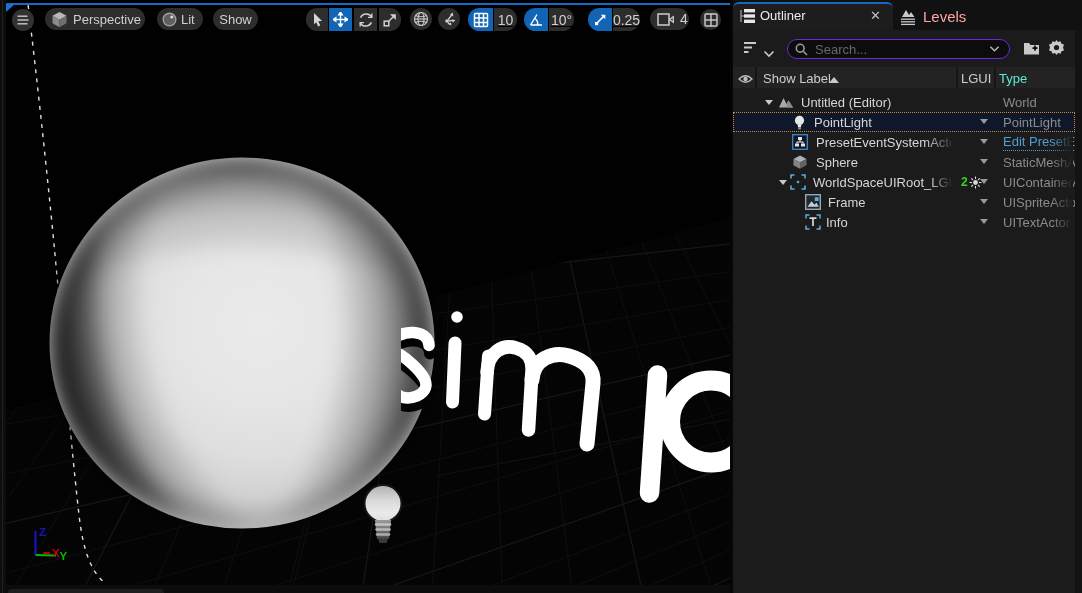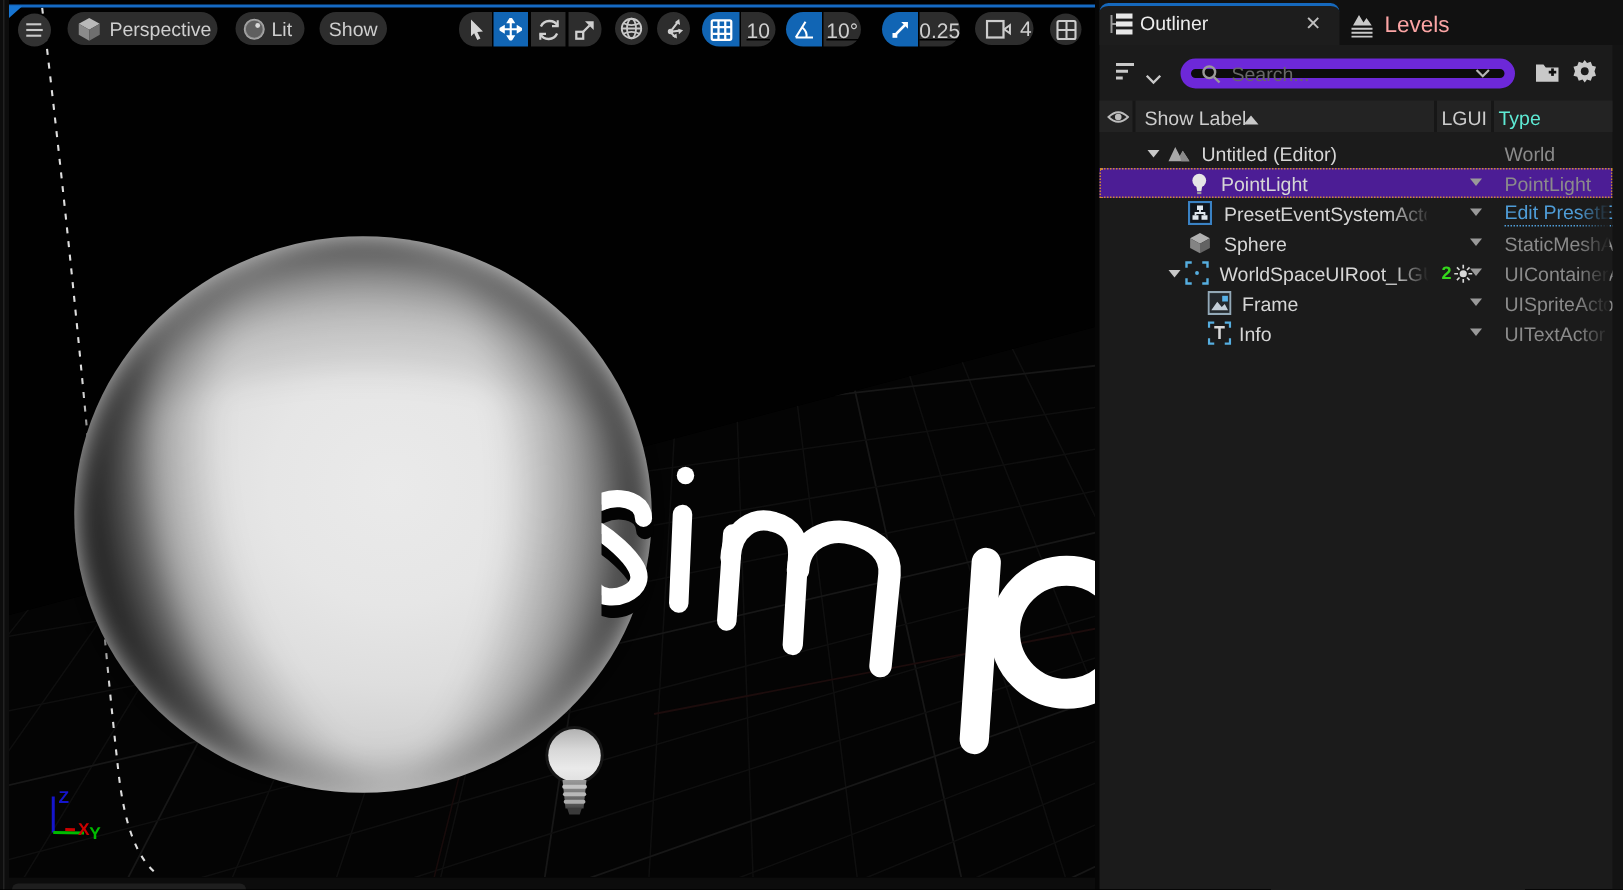--- a/index.html
+++ b/index.html
@@ -358,21 +358,21 @@
     <rect x="1" y="1" width="12" height="2" fill="#c9c9c9"></rect>
     <rect x="1" y="5.5" width="8" height="2" fill="#c9c9c9"></rect>
     <rect x="1" y="10" width="4.5" height="2" fill="#c9c9c9"></rect>
   </svg>
 </div>
 <div class="abs" style="left:763px;top:44px;z-index:6">
   <svg width="12" height="8" viewBox="0 0 12 8" fill="none" stroke="#c9c9c9" stroke-width="1.6">
         <path d="M1.5,1.5 L6,6 L10.5,1.5"></path>
       </svg>
 </div>
-<div class="abs" style="left:787px;top:39px;width:223px;height:20px;background:#0c0c0c;border:7px solid #6d28d9;border-radius:10px;z-index:6;display:flex;align-items:center">
+<div class="abs" style="left:787px;top:39px;width:223px;height:20px;background:#0c0c0c;border:1px solid #6d28d9;border-radius:10px;z-index:6;display:flex;align-items:center">
   <svg width="13" height="13" viewBox="0 0 13 13" fill="none" stroke="#9a9a9a" stroke-width="1.6" style="margin-left:7px">
     <circle cx="5.2" cy="5.2" r="3.9"></circle>
         <line x1="8.2" y1="8.2" x2="12" y2="12"></line>
   </svg>
   <span style="color:#686868;font-size:13px;margin-left:7px">Search...</span>
   <svg width="11" height="8" viewBox="0 0 12 8" fill="none" stroke="#b5b5b5" stroke-width="1.6" style="margin-left:auto;margin-right:9px">
         <path d="M1.5,1.5 L6,6 L10.5,1.5"></path>
       </svg>
 </div>
 <div class="abs" style="left:1023px;top:40px;z-index:6">
@@ -406,21 +406,21 @@
 
 <div class="row" style="top:92px">
   <div class="exp" style="margin-left:32px"></div>
   <svg width="16" height="14" viewBox="0 0 16 14" style="margin-left:5px">
     <path d="M1,12.5 L5.5,3 L8.6,9 L10.5,5.5 L15,12.5 Z" fill="#a8a8a8"></path>
         <path d="M8.6,9 L10.5,5.5 L15,12.5 L9.5,12.5 Z" fill="#8a8a8a"></path>
   </svg>
   <span class="nm" style="margin-left:7px">Untitled (Editor)</span>
   <span class="ty">World</span>
 </div>
-<div class="row" style="top:112px;background:#4c1d95;outline:1px dotted #cf8a33;outline-offset:-1px">
+<div class="row" style="top:112px;background:#0f172a;outline:1px dotted #cf8a33;outline-offset:-1px">
   <svg width="13" height="15" viewBox="0 0 13 15" style="margin-left:60px">
     <circle cx="6.5" cy="5.4" r="4.6" fill="#e6e6e6"></circle>
     <path d="M4.6,9.5 h3.8 l-0.5,3 h-2.8 Z" fill="#e6e6e6"></path>
     <rect x="5.1" y="13" width="2.8" height="1.4" fill="#9a9a9a"></rect>
   </svg>
   <span class="nm" style="margin-left:8px">PointLight</span>
   <div class="caret" style="top:7px"></div>
   <span class="ty">PointLight</span>
 </div>
 <div class="row" style="top:132px">

